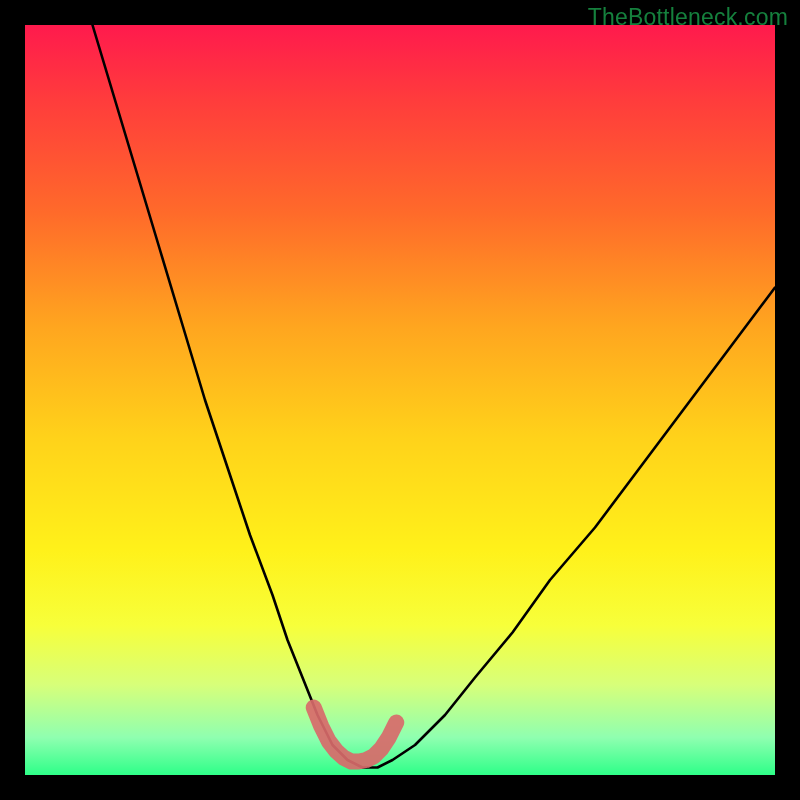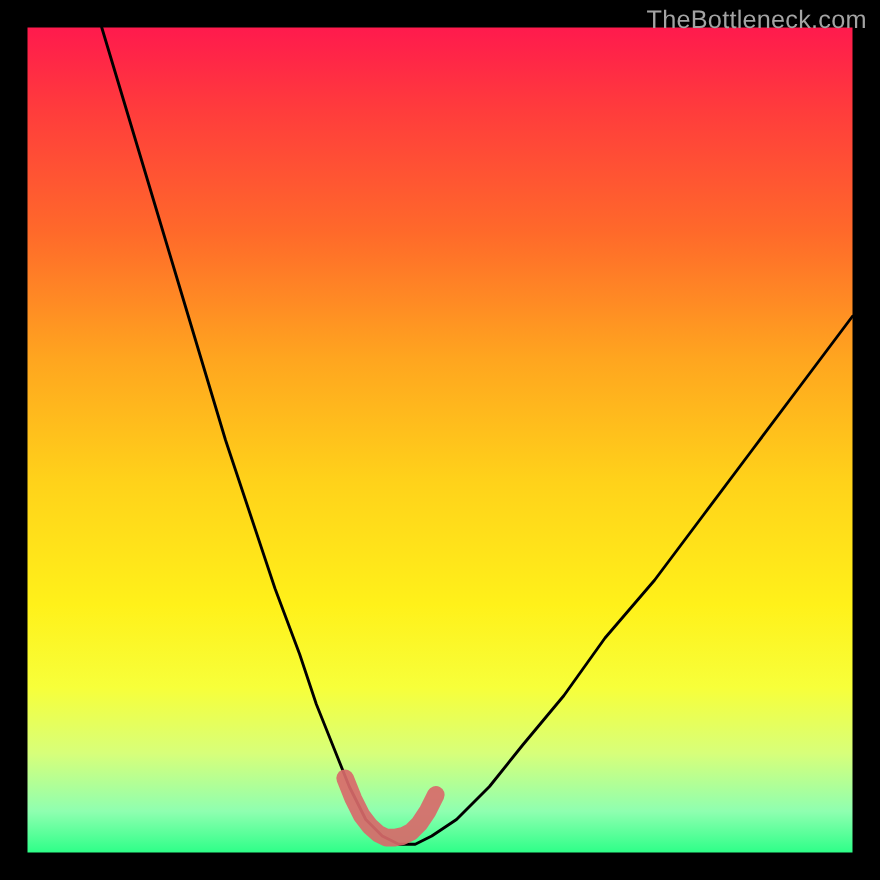--- a/index.html
+++ b/index.html
@@ -27,21 +27,21 @@
       #d7ff7a 88%,
       #8fffb0 95%,
       #2eff88 100%);
   }
   .watermark {
     position: absolute;
     top: 4px;
     right: 12px;
     font-family: Arial, Helvetica, sans-serif;
     font-size: 23px;
-    color: #a3a3a3;
+    color: #15803d;
     font-weight: 500;
     letter-spacing: 0.2px;
   }
   svg.curve {
     position: absolute;
     inset: 0;
     width: 750px;
     height: 750px;
     overflow: visible;
   }

